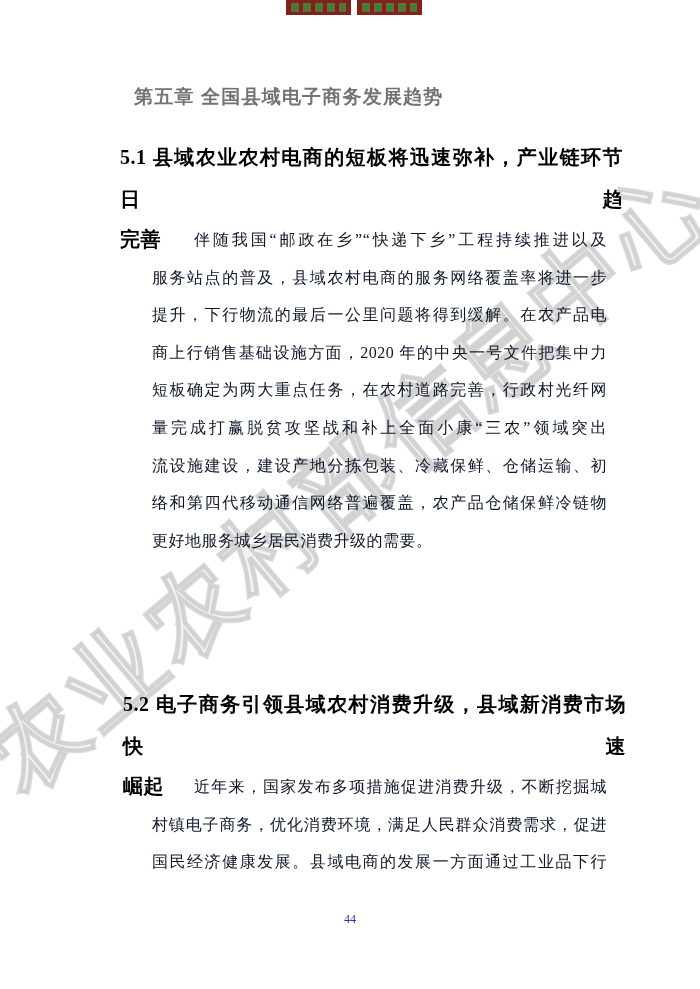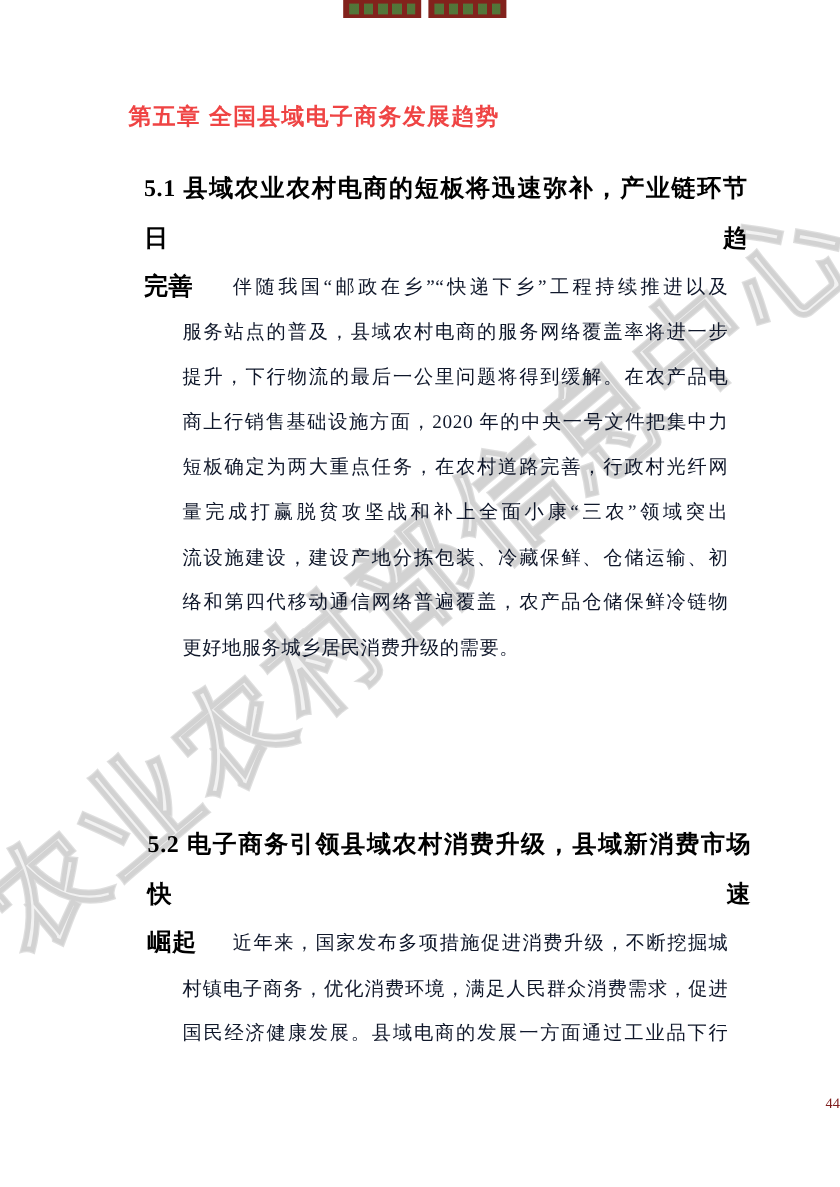--- a/index.html
+++ b/index.html
@@ -33,24 +33,24 @@
   }
   .stamp .glyphs{
     margin:3px 5px 0 5px;height:9px;
     background:repeating-linear-gradient(90deg,
       #4d7f3c 0 8px, rgba(0,0,0,0) 8px 12px);
     opacity:.9;
   }
   .stamp-left{left:286px;}
   .stamp-right{left:357px;}
   .chapter-title{
-    position:absolute;left:107px;top:84px;width:520px;
+    position:absolute;left:134px;top:84px;width:520px;
     font-family:"Liberation Sans","DejaVu Sans",sans-serif;
     font-size:19px;font-weight:700;letter-spacing:1.2px;
-    color:#ef4444;
+    color:#737373;
   }
   .h2-block{position:absolute;}
   .h2-line{
     font-size:20px;font-weight:700;line-height:42px;
     letter-spacing:.5px;color:#000;
     text-align:justify;text-align-last:justify;
   }
   .h2-line.last{text-align:left;text-align-last:left;font-family:Liberation Mono, monospace;}
   .para{position:absolute;}
   .body-line{
@@ -60,21 +60,21 @@
     margin-left:48px;
   }
   .body-line.first-indent{text-indent:42px;}
   .body-line.last{text-align:left;text-align-last:left;}
   .s51-heading{left:120px;top:136px;width:503px;}
   .s51-para{left:104px;top:221px;width:503px;}
   .s52-heading{left:104px;top:683px;width:503px;margin-left:19px;}
   .s52-para{left:104px;top:768px;width:503px;}
   .page-number{
     position:absolute;left:0;top:912px;width:700px;
-    text-align:right;font-size:12px;color:#7f1d1d;
+    text-align:center;font-size:12px;color:#4c1d95;
     font-family:"Liberation Serif","DejaVu Serif",serif;
   }
 </style>
 </head>
 <body>
 
 <div class="page">
 
   <div class="watermark">农业农村部信息中心</div>
 

